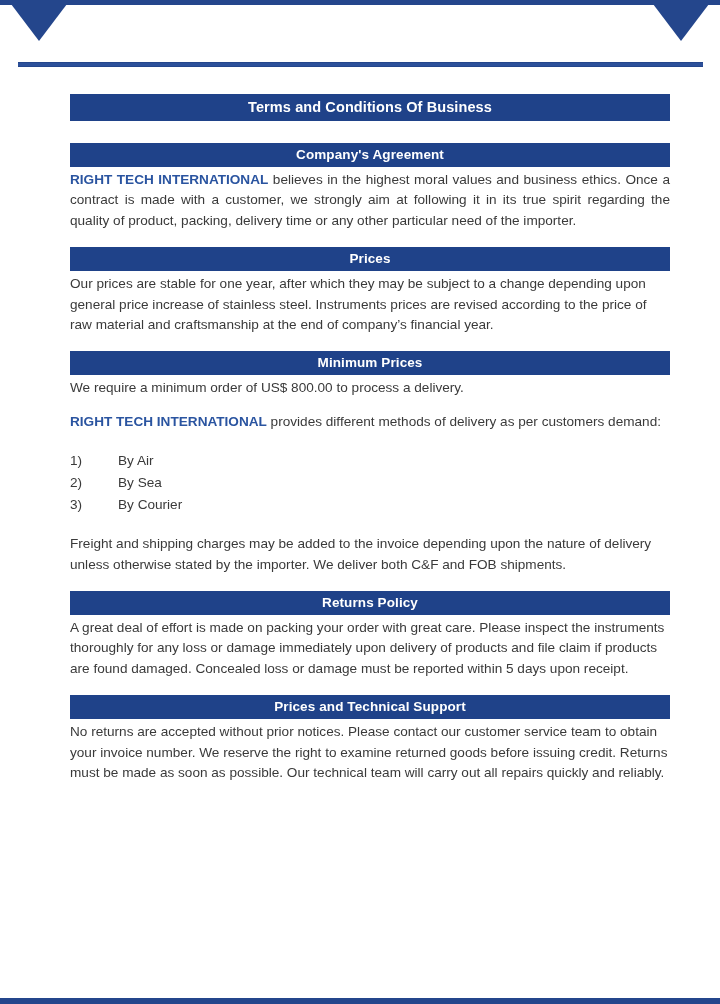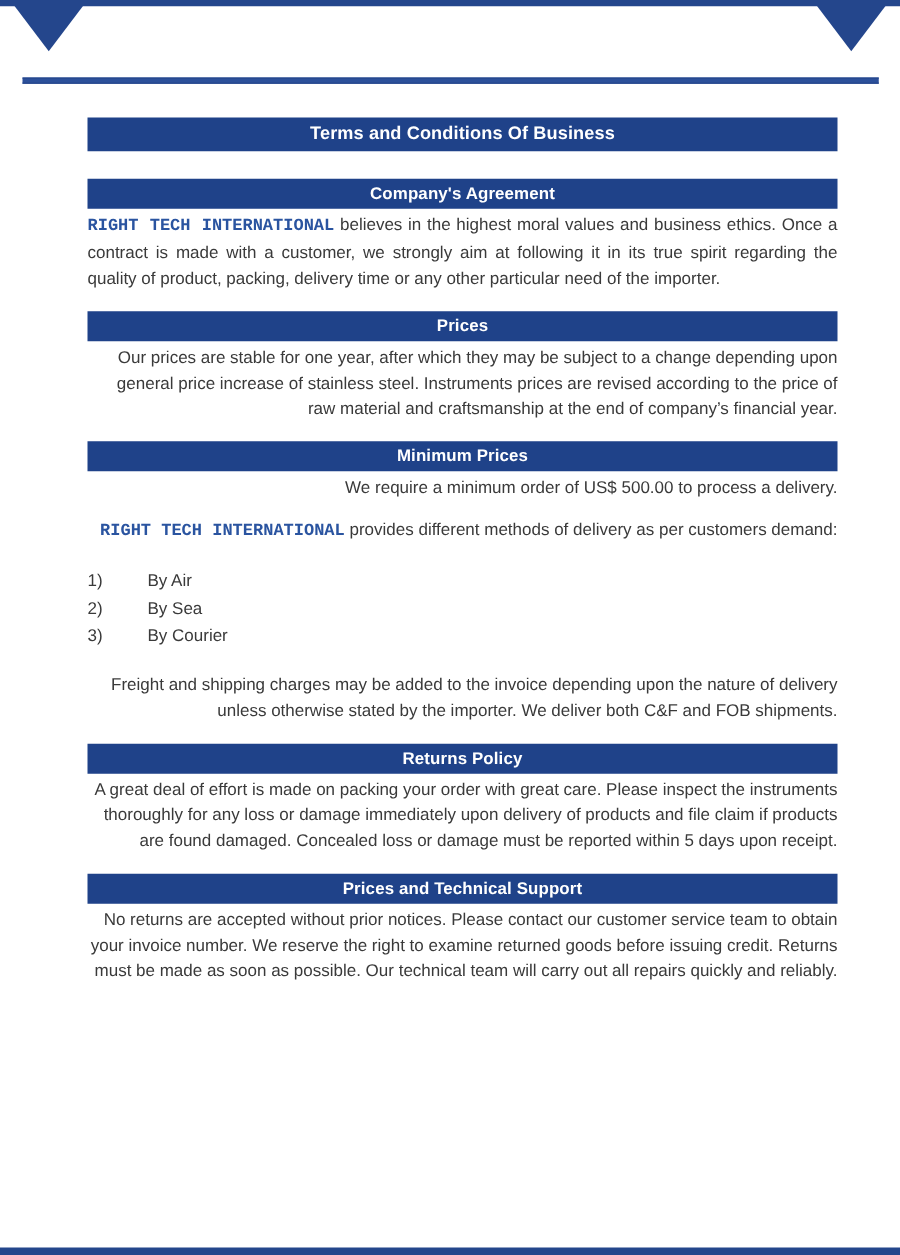--- a/index.html
+++ b/index.html
@@ -87,30 +87,29 @@
   }
   .section-heading {
     margin: 0;
   }
 
   .para {
     font-size: 13.6px;
     line-height: 1.50;
     color: #3a3a3a;
     margin: 3px 0 0 0;
-    text-align: right;
+    text-align: left;
   }
   .para.justify {
     text-align: justify;
     text-justify: inter-word;
   }
   .brand {
     color: #2A54A0;
     font-weight: bold;
-    font-family: Liberation Mono, monospace;
   }
 
   .gap-after-sec { margin-bottom: 20px; }
   .tight { margin-bottom: 13px; }
 
   
   .num-list {
     margin: 18px 0 18px 0;
     padding: 0;
     list-style: none;
@@ -151,21 +150,21 @@
     <p class="para justify"><span class="brand">RIGHT TECH INTERNATIONAL</span><span> believes in the highest moral values and business ethics. Once a contract is made with a customer, we strongly aim at following it in its true spirit regarding the quality of product, packing, delivery time or any other particular need of the importer.</span></p>
   </div>
 
   <div class="section">
     <div class="bar section-heading">Prices</div>
     <p class="para">Our prices are stable for one year, after which they may be subject to a change depending upon general price increase of stainless steel. Instruments prices are revised according to the price of raw material and craftsmanship at the end of company’s financial year.</p>
   </div>
 
   <div class="section tight">
     <div class="bar section-heading">Minimum Prices</div>
-    <p class="para">We require a minimum order of US$ 500.00 to process a delivery.</p>
+    <p class="para">We require a minimum order of US$ 800.00 to process a delivery.</p>
   </div>
 
 
   <div class="section">
     <p class="para"><span class="brand">RIGHT TECH INTERNATIONAL</span><span> provides different methods of delivery as per customers demand:</span></p>
 
     <ol class="num-list">
       <li><span class="marker">1)</span><span class="item-text">By Air</span></li>
       <li><span class="marker">2)</span><span class="item-text">By Sea</span></li>
       <li><span class="marker">3)</span><span class="item-text">By Courier</span></li>

